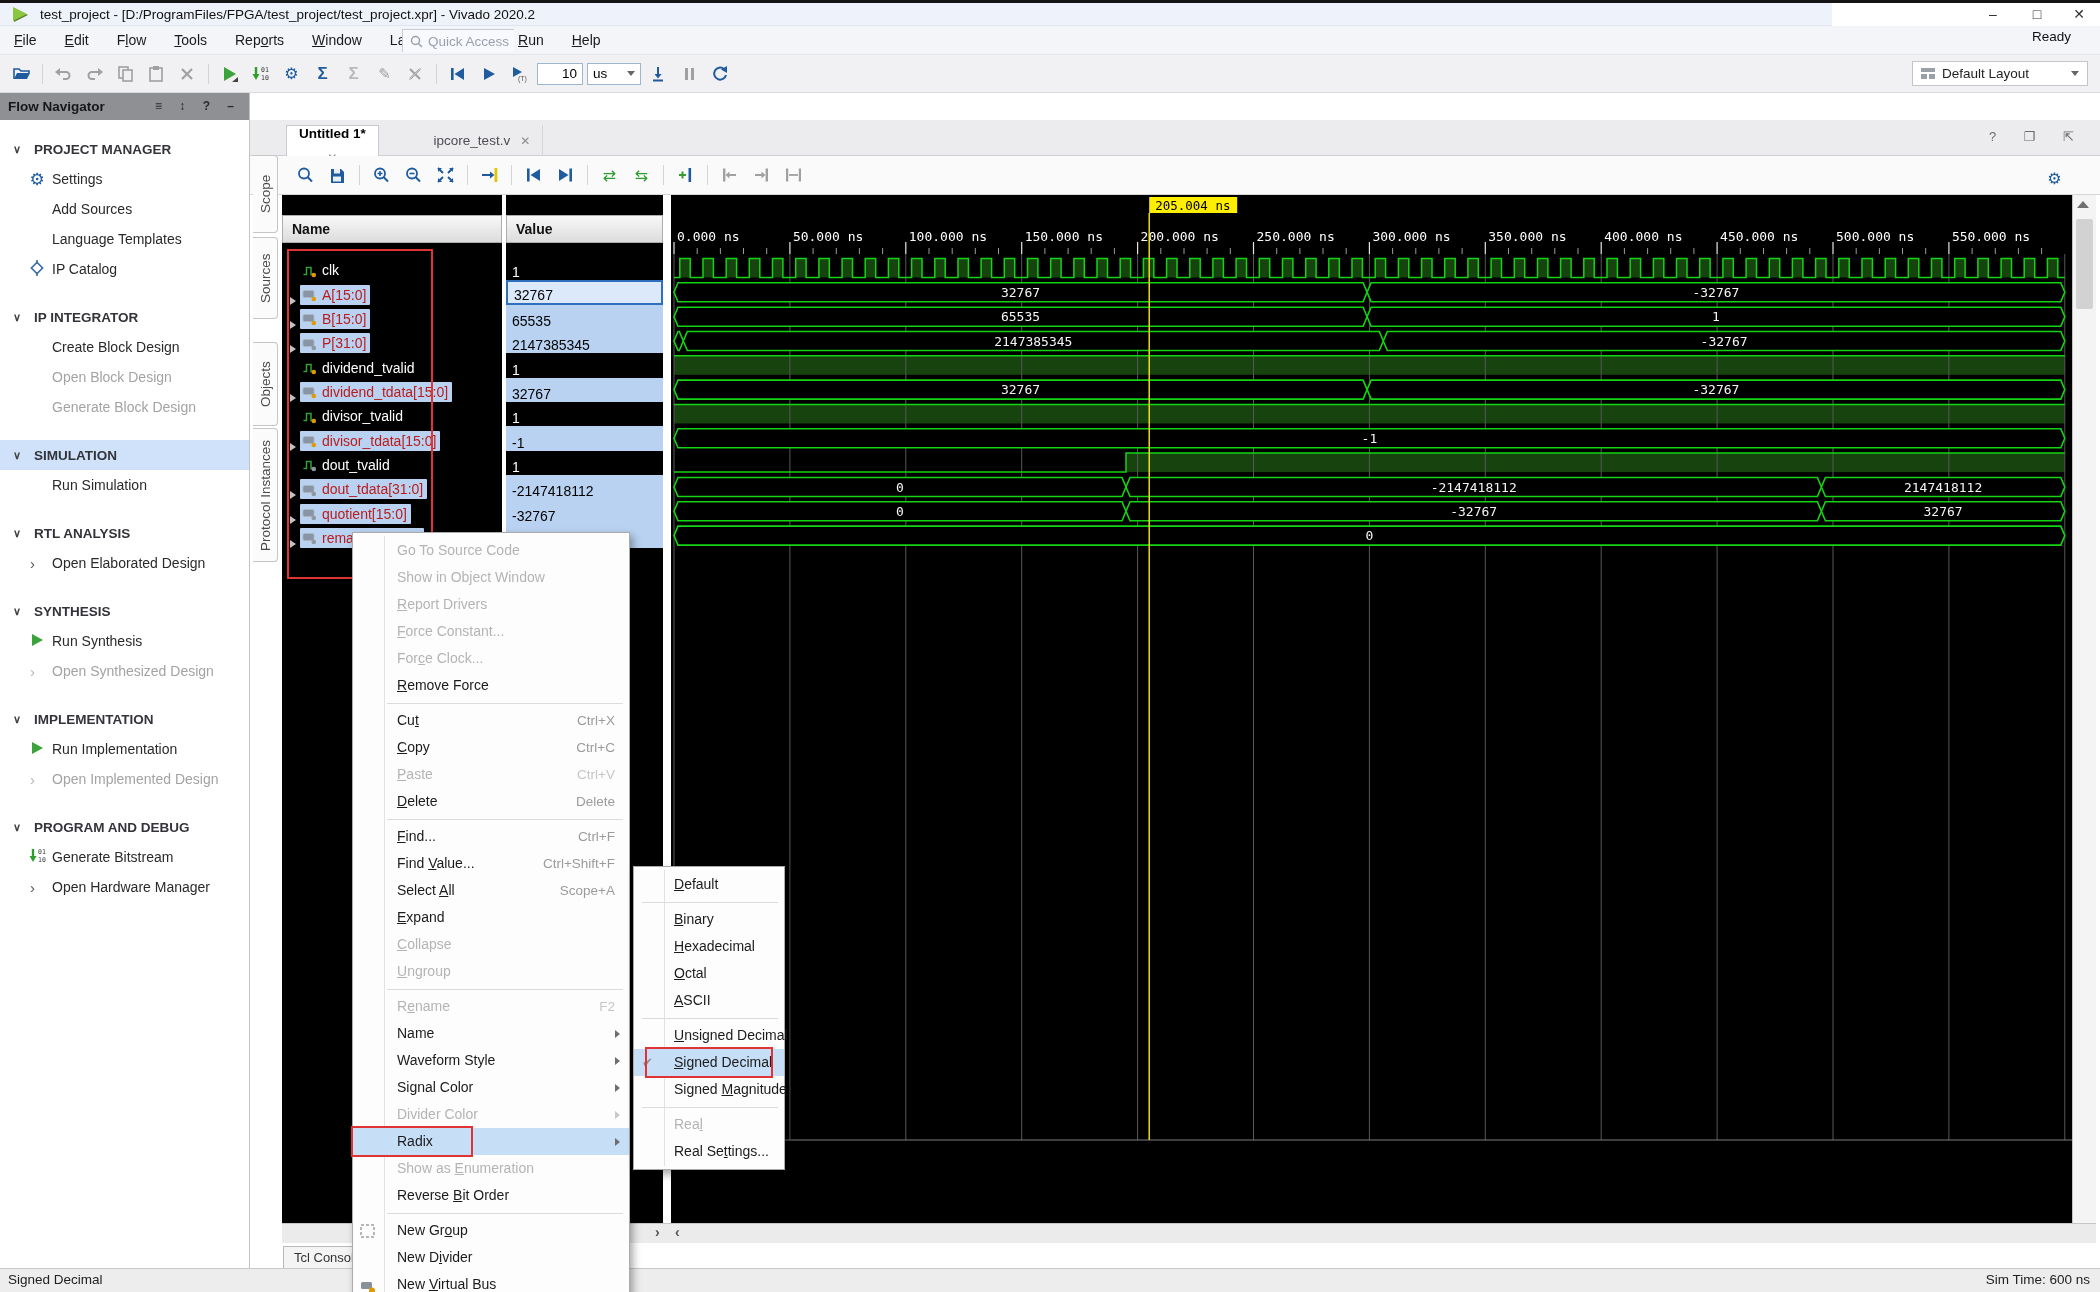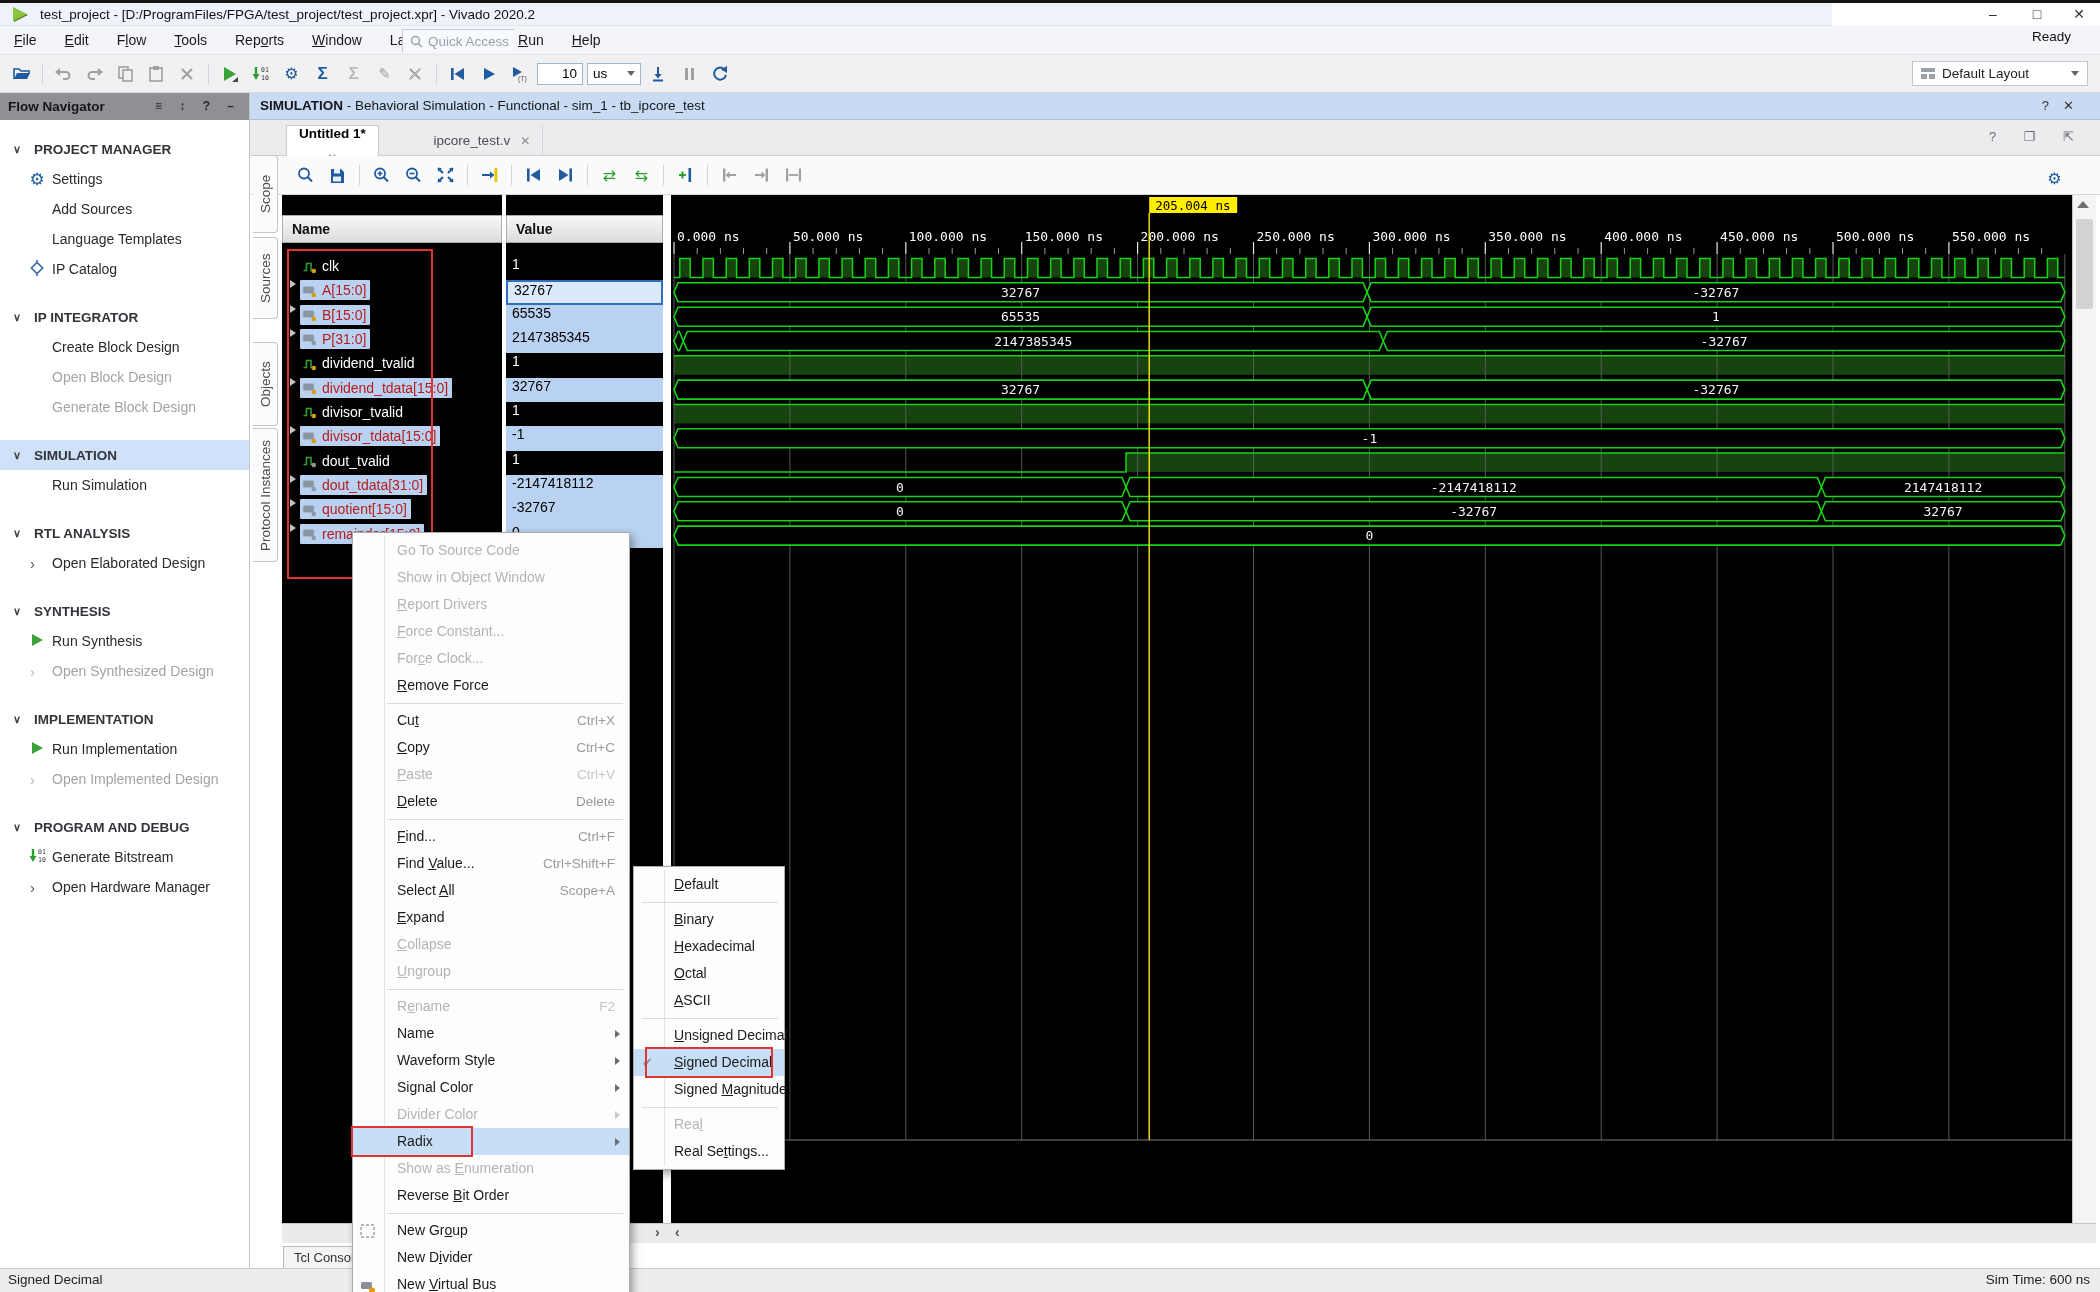--- a/index.html
+++ b/index.html
@@ -67,21 +67,21 @@
   #tabcorner { position:absolute; right:14px; top:9px; color:#6a6a70; font-size:13px; letter-spacing:12px; }
   #wavetoolbar { left:250px; top:156px; width:1850px; height:39px; background:#fafafa; border-bottom:1px solid #d6d6d6; display:flex; align-items:center; padding-left:42px; gap:5px; }
   #wt-gear { position:absolute; right:32px; top:165px; }
 
   
   .blackpanel { top:195px; height:1028px; background:#000; }
   #names-panel { left:282px; width:220px; }
   #values-panel { left:506px; width:157px; overflow:hidden; }
   #wave-panel { left:671px; width:1401px; overflow:hidden; }
   .panel-head { position:absolute; left:0; right:0; top:20px; height:28px; background:linear-gradient(#f8f8f8,#dcdcdc); border:1px solid #adadad; color:#111; font-weight:bold; font-size:14px; line-height:26px; padding-left:9px; }
-  .nrow, .vrow { position:absolute; left:0; width:100%; height:24.33px; display:flex; align-items:flex-start; }
+  .nrow, .vrow { position:absolute; left:0; width:100%; height:24.33px; display:flex; align-items:flex-end; }
   .nrow { color:#fff; font-size:14px; }
   .expander { width:0; height:0; border-left:6px solid #c2c2c2; border-top:4.5px solid transparent; border-bottom:4.5px solid transparent; margin-left:8px; margin-right:4px; }
   .noexp { width:18px; }
   .chip { display:flex; align-items:center; padding:2px 4px 2px 2px; border-radius:1px; }
   .chip.on { background:#b9d2f1; color:#b91c1c; }
   .sic { width:16px; height:13px; margin-right:4px; flex:0 0 auto; }
   .vrow { font-size:14px; color:#fff; padding-left:6px; }
   .vrow.sel { background:#b9d2f1; color:#000; }
   .vrow.focus { background:#dce9fb; color:#000; border:2px solid #2f6fbe; }
   .rl { fill:#ffffff; font:13px "DejaVu Sans Mono", monospace; }
@@ -388,24 +388,20 @@
             <span>Generate Bitstream</span>
           </div>
           <div class="fn-item">
             <span class="chevpre">›</span>
             <span>Open Hardware Manager</span>
           </div>
         </div>
       </div>
   </div>
 
-  <div id="simbar" class="abs">
-    <b>SIMULATION</b><span> - Behavioral Simulation - Functional - sim_1 - tb_ipcore_test</span>
-    <span class="icons"><span>?</span><span>✕</span></span>
-  </div>
 
   <div id="tabstrip" class="abs">
     <div id="tabcorner">? ❐ ⇱</div>
   <div class="etab active" style="left: 36px;">
         <span>Untitled 1*</span>
         <span class="x">✕</span>
       </div>
       <div class="etab inactive" style="left: 171.6px;">
         <span>ipcore_test.v</span>
         <span class="x">✕</span>

